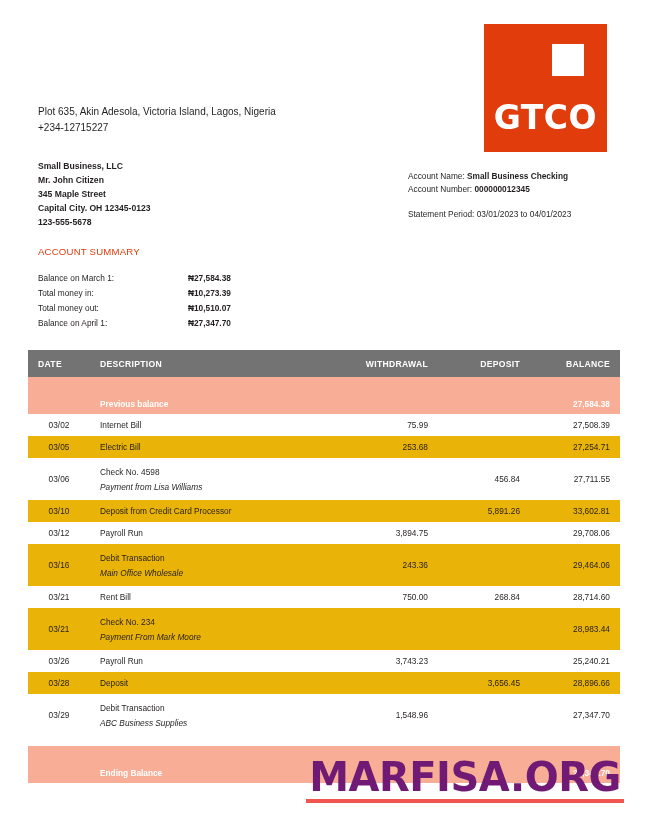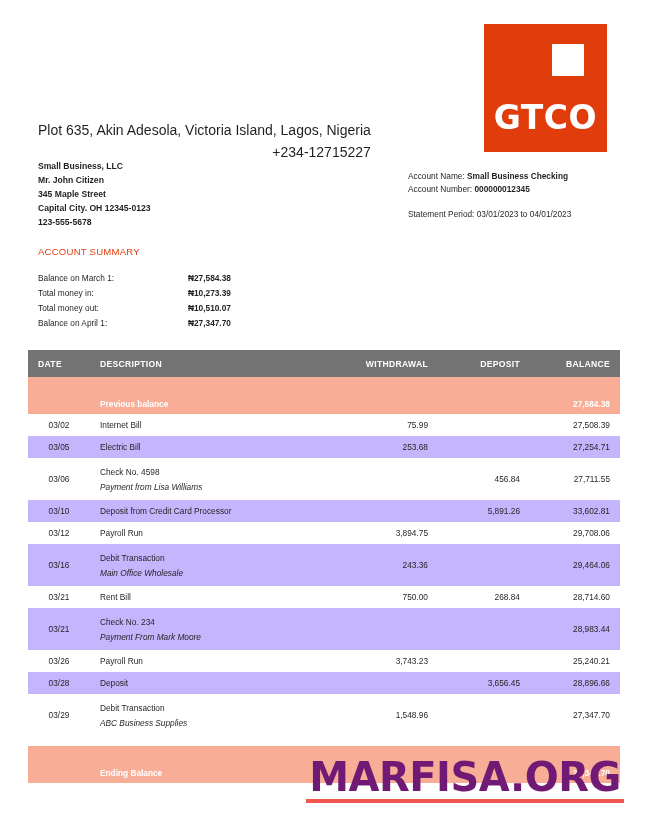--- a/index.html
+++ b/index.html
@@ -46,25 +46,24 @@
     font-weight: bold;
     font-size: 33px;
     letter-spacing: 0.5px;
     line-height: 1;
   }
 
   
   .bank-address {
     position: absolute;
     left: 38px;
-    top: 120px;
-    font-size: 14px;
+    top: 104px;
+    font-size: 10px;
     line-height: 1.55;
     color: #231f20;
-    text-align: right;
   }
 
   
   .customer-block {
     position: absolute;
     left: 38px;
     top: 160px;
     font-size: 8.6px;
     font-weight: bold;
     line-height: 1.62;
@@ -144,21 +143,21 @@
   col.c-dep   { width: 92px; }
   col.c-bal   { width: 90px; }
 
   .txn-table td {
     padding: 6px 10px;
     vertical-align: middle;
     color: #231f20;
   }
   .txn-table td.date  { text-align: center; }
   .txn-table td.num   { text-align: right; }
-  .txn-table tr.alt td { background: #c4b5fd; }
+  .txn-table tr.alt td { background: #eab308; }
   .txn-table tr.plain td { background: #ffffff; }
 
   .band td {
     background: #f8ae96 !important;
     color: #ffffff !important;
     font-weight: bold;
     height: 20px;
     padding-top: 22px;
     padding-bottom: 5px;
   }

